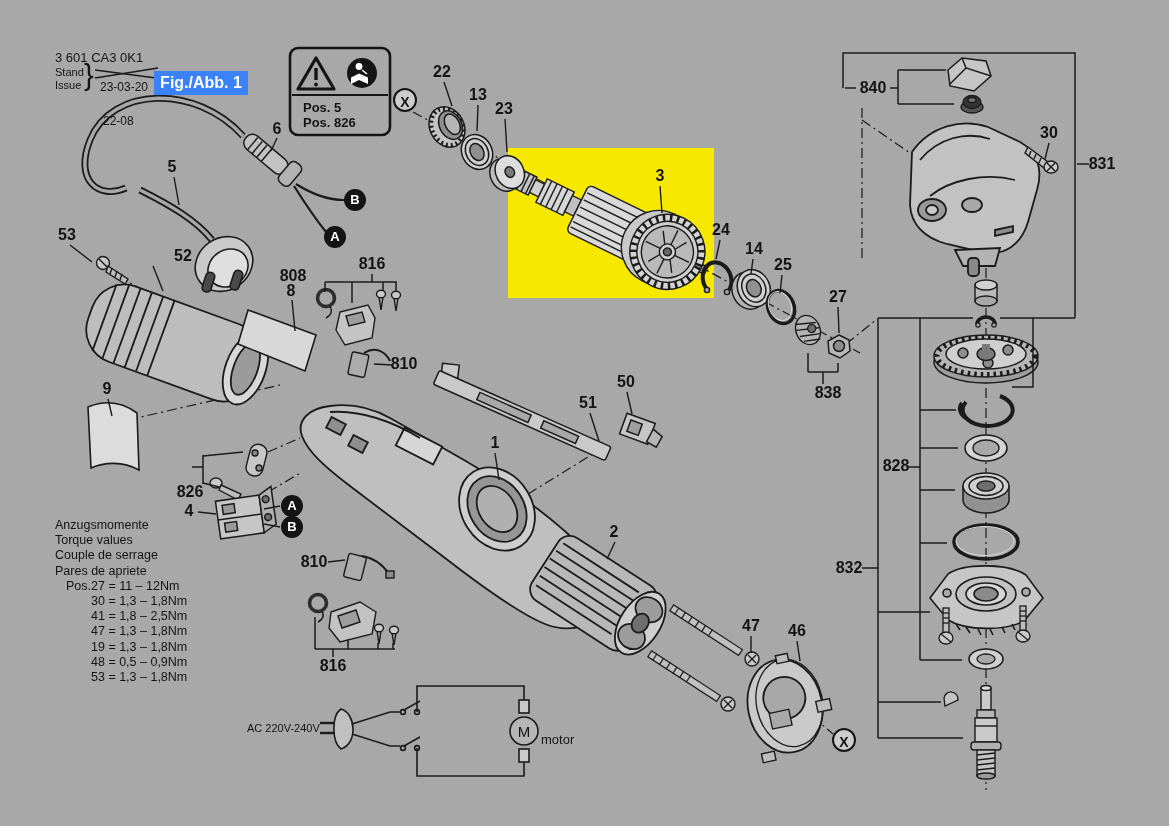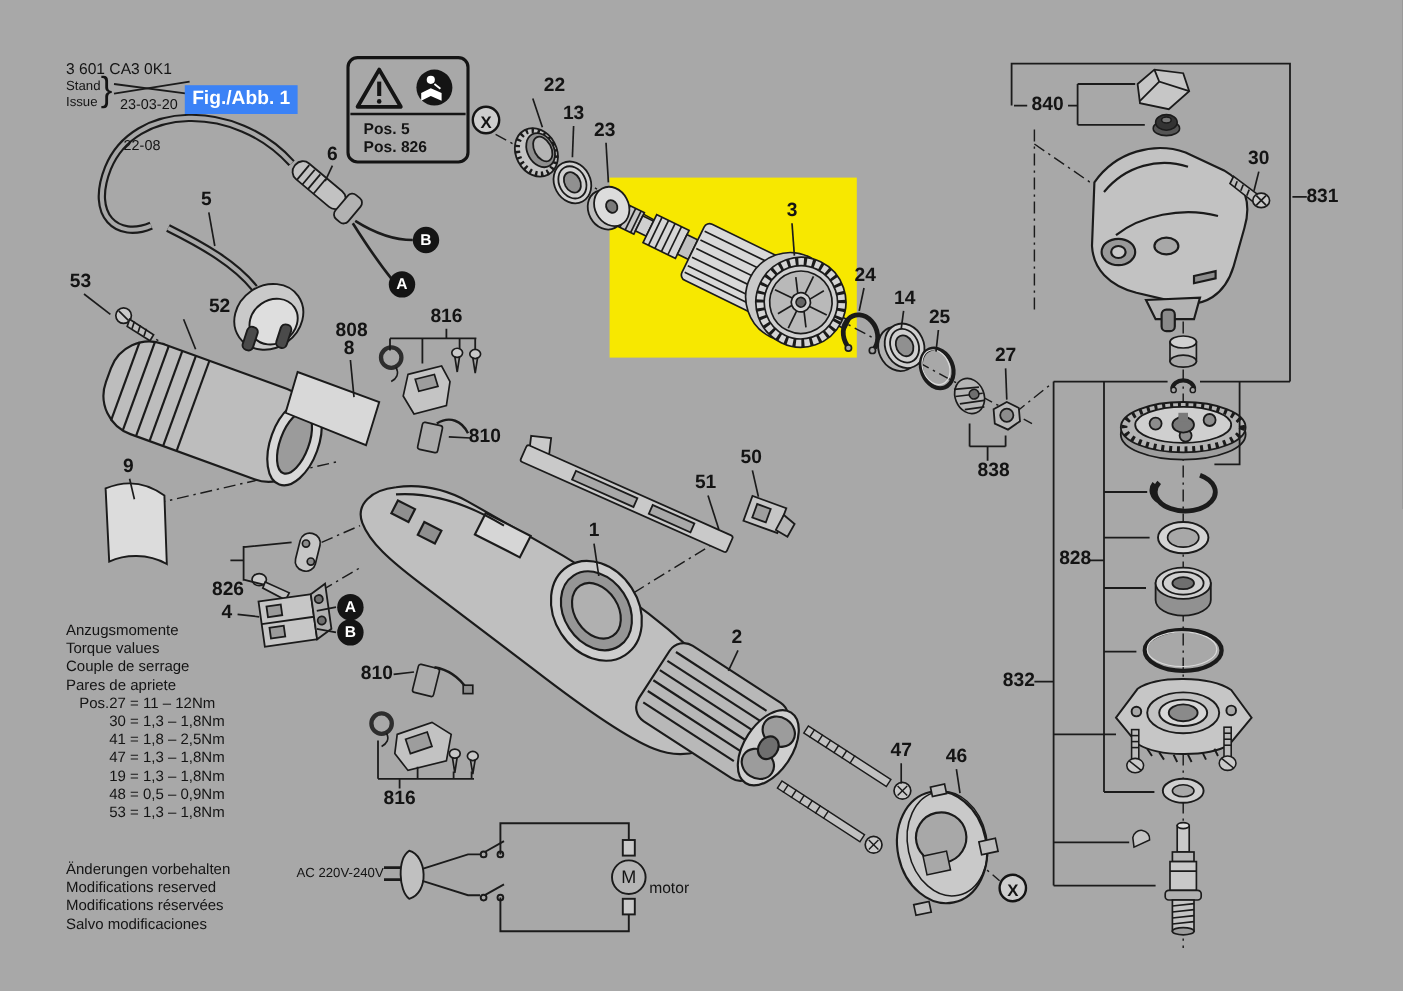--- a/index.html
+++ b/index.html
@@ -503,21 +503,21 @@
 <div class="tx sml" style="left:55px;top:66px;">Stand</div>
 <div class="tx sml" style="left:55px;top:79px;">Issue</div>
 <div class="tx brace" style="left:84px;top:59px;">}</div>
 <div class="tx dte" style="left:103px;top:66px;margin-top:48px;"><span class="struck">22-08</span></div>
 <div class="tx dte" style="left:100px;top:80px;">23-03-20</div>
 <div class="figbox">Fig./Abb. 1</div>
 
 <div class="tx posln" style="left:303px;top:100px;">Pos. 5</div>
 <div class="tx posln" style="left:303px;top:115px;">Pos. 826</div>
 
-<div class="pl" style="left:442px;top:72px;margin-left:20px;">22</div>
+<div class="pl" style="left:442px;top:72px;">22</div>
 <div class="pl" style="left:478px;top:95px;">13</div>
 <div class="pl" style="left:504px;top:109px;">23</div>
 <div class="pl" style="left:277px;top:129px;">6</div>
 <div class="pl" style="left:172px;top:167px;">5</div>
 <div class="pl" style="left:67px;top:235px;">53</div>
 <div class="pl" style="left:150px;top:256px;margin-left:33px;">52</div>
 <div class="pl" style="left:293px;top:276px;">808</div>
 <div class="pl" style="left:291px;top:291px;">8</div>
 <div class="pl" style="left:372px;top:264px;">816</div>
 <div class="pl" style="left:404px;top:364px;">810</div>
@@ -558,24 +558,18 @@
   <div>Pares de apriete</div>
   <div class="trow"><span class="pp">Pos.</span><span>27 = 11  –  12Nm</span></div>
   <div class="trow"><span class="pp"></span><span>30 = 1,3  –  1,8Nm</span></div>
   <div class="trow"><span class="pp"></span><span>41 = 1,8  –  2,5Nm</span></div>
   <div class="trow"><span class="pp"></span><span>47 = 1,3  –  1,8Nm</span></div>
   <div class="trow"><span class="pp"></span><span>19 = 1,3  –  1,8Nm</span></div>
   <div class="trow"><span class="pp"></span><span>48 = 0,5  –  0,9Nm</span></div>
   <div class="trow"><span class="pp"></span><span>53 = 1,3  –  1,8Nm</span></div>
 </div>
 
-<div class="block" style="left:55px;top:717px;">
-  <div>Änderungen vorbehalten</div>
-  <div>Modifications reserved</div>
-  <div>Modifications réservées</div>
-  <div>Salvo modificaciones</div>
-</div>
 
 <div class="tx" style="left:247px;top:722px;font-size:11px;">AC 220V-240V</div>
 <div class="tx" style="left:524px;top:731px;transform:translate(-50%,-50%);font-size:15px;">M</div>
 <div class="tx" style="left:541px;top:732px;font-size:13px;">motor</div>
 
 </div>
 
 </body></html>

